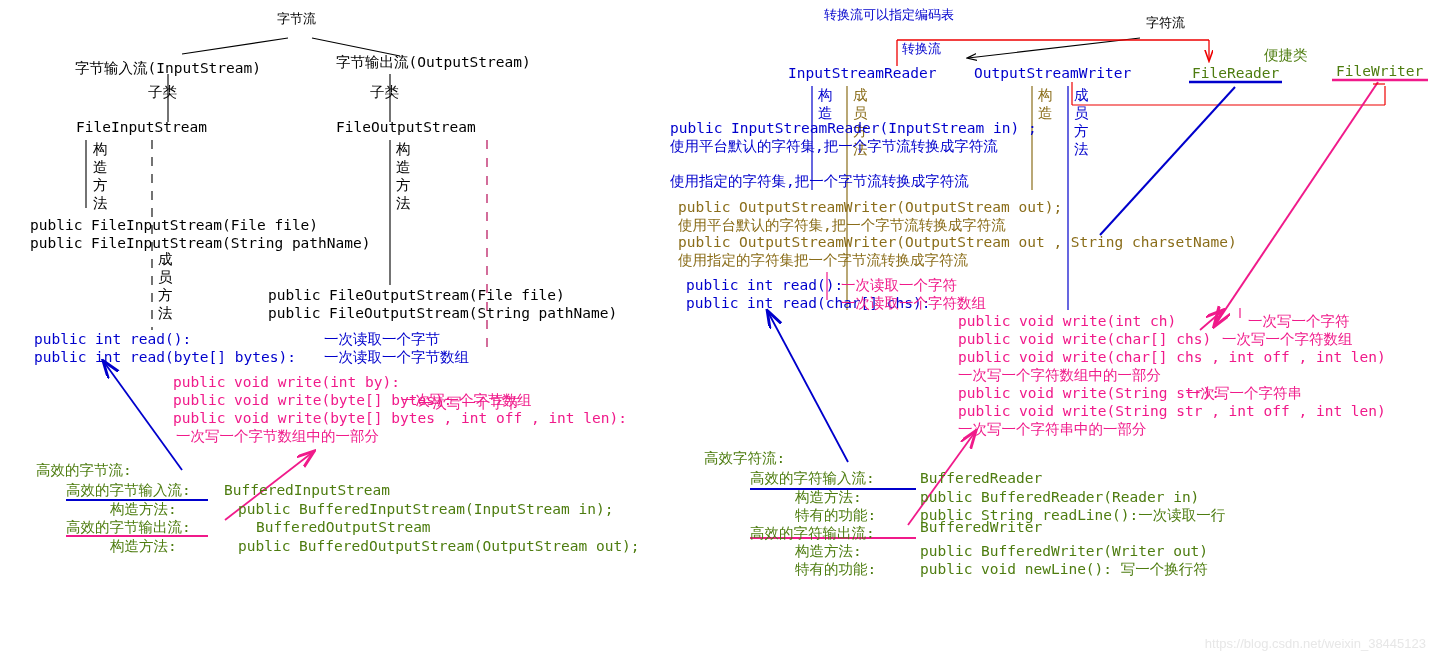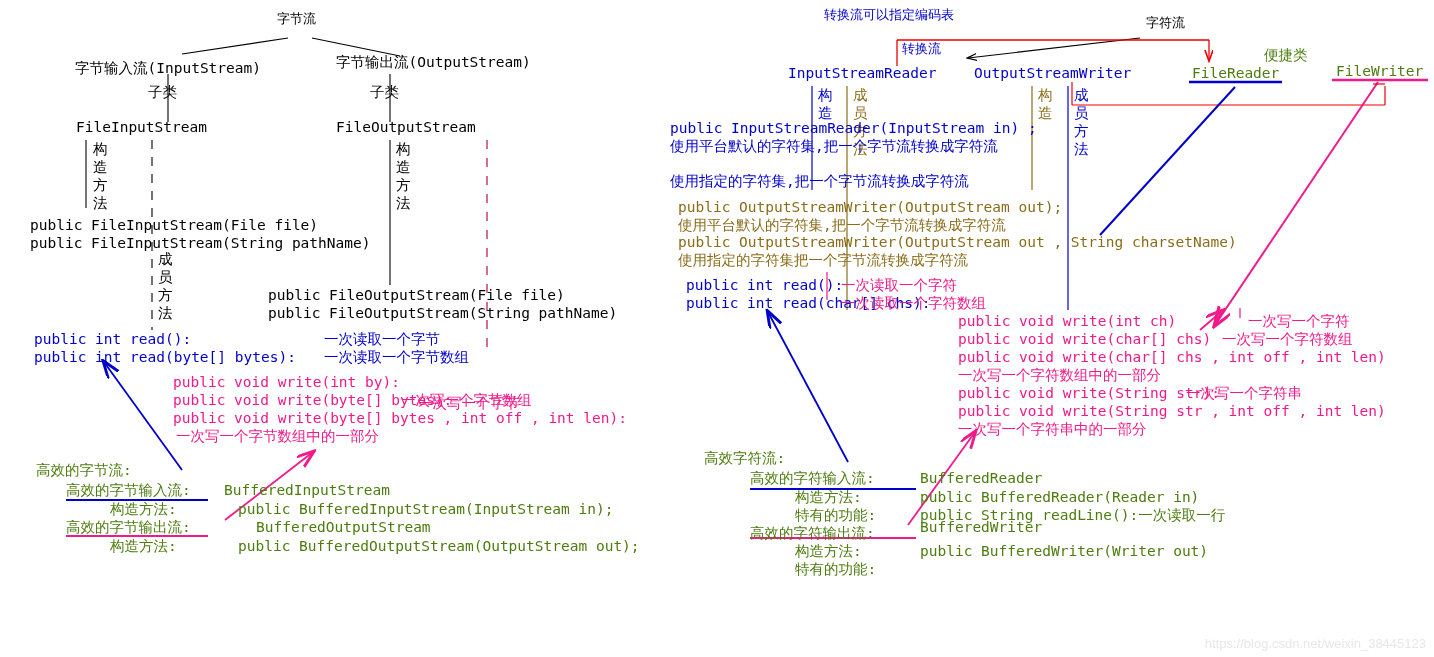--- a/index.html
+++ b/index.html
@@ -270,15 +270,16 @@
   <div class="t red fs14" style="left:920px; top:471px;">BufferedReader</div>
   <div class="t red fs14" style="left:795px; top:490px;">构造方法:</div>
   <div class="t red fs14" style="left:920px; top:490px;">public BufferedReader(Reader in)</div>
   <div class="t red fs14" style="left:795px; top:508px;">特有的功能:</div>
   <div class="t red fs14" style="left:920px; top:508px;">public String readLine():一次读取一行</div>
   <div class="t red fs14" style="left:750px; top:526px;">高效的字符输出流:</div>
   <div class="t red fs14" style="left:920px; top:520px;">BufferedWriter</div>
   <div class="t red fs14" style="left:795px; top:544px;">构造方法:</div>
   <div class="t red fs14" style="left:920px; top:544px;">public BufferedWriter(Writer out)</div>
   <div class="t red fs14" style="left:795px; top:562px;">特有的功能:</div>
+  <div class="t red fs14" style="left:920px; top:562px;">public void newLine(): 写一个换行符</div>
 
   <div class="watermark">https://blog.csdn.net/weixin_38445123</div>
 </div>
 
 </body></html>

